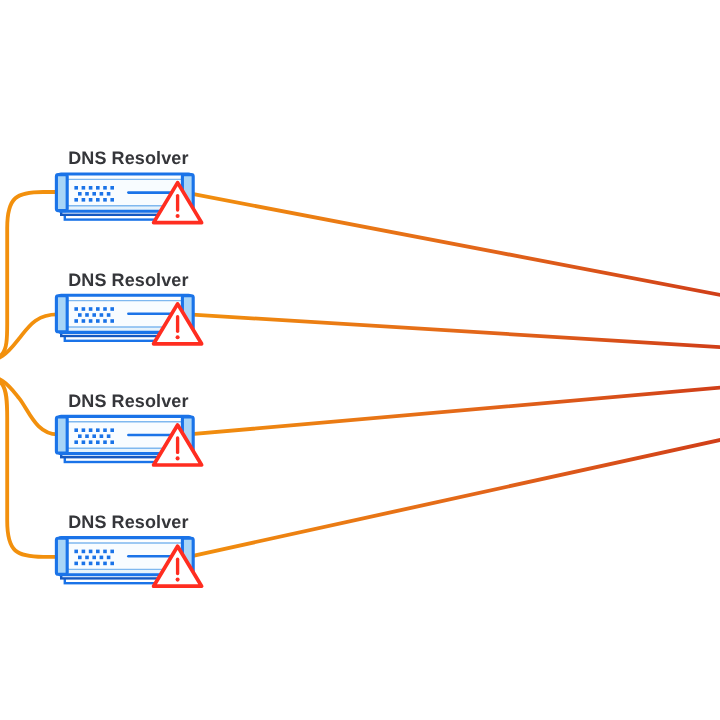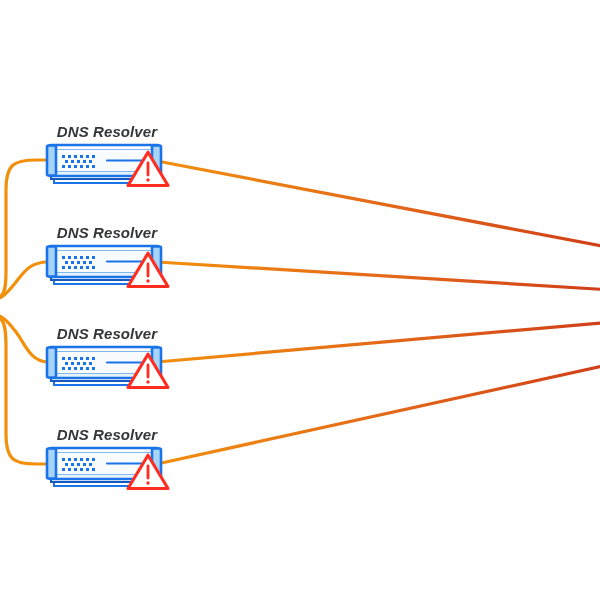--- a/index.html
+++ b/index.html
@@ -10,21 +10,20 @@
   }
   body {
     font-family: "Liberation Sans", sans-serif;
   }
   #canvas {
     position: relative;
     width: 600px;
     height: 600px;
     background: #ffffff;
     overflow: hidden;
-    font-style: italic;
   }
   #diagram-svg {
     position: absolute;
     top: 0;
     left: 0;
     width: 600px;
     height: 600px;
     display: block;
   }
   .node-label {

